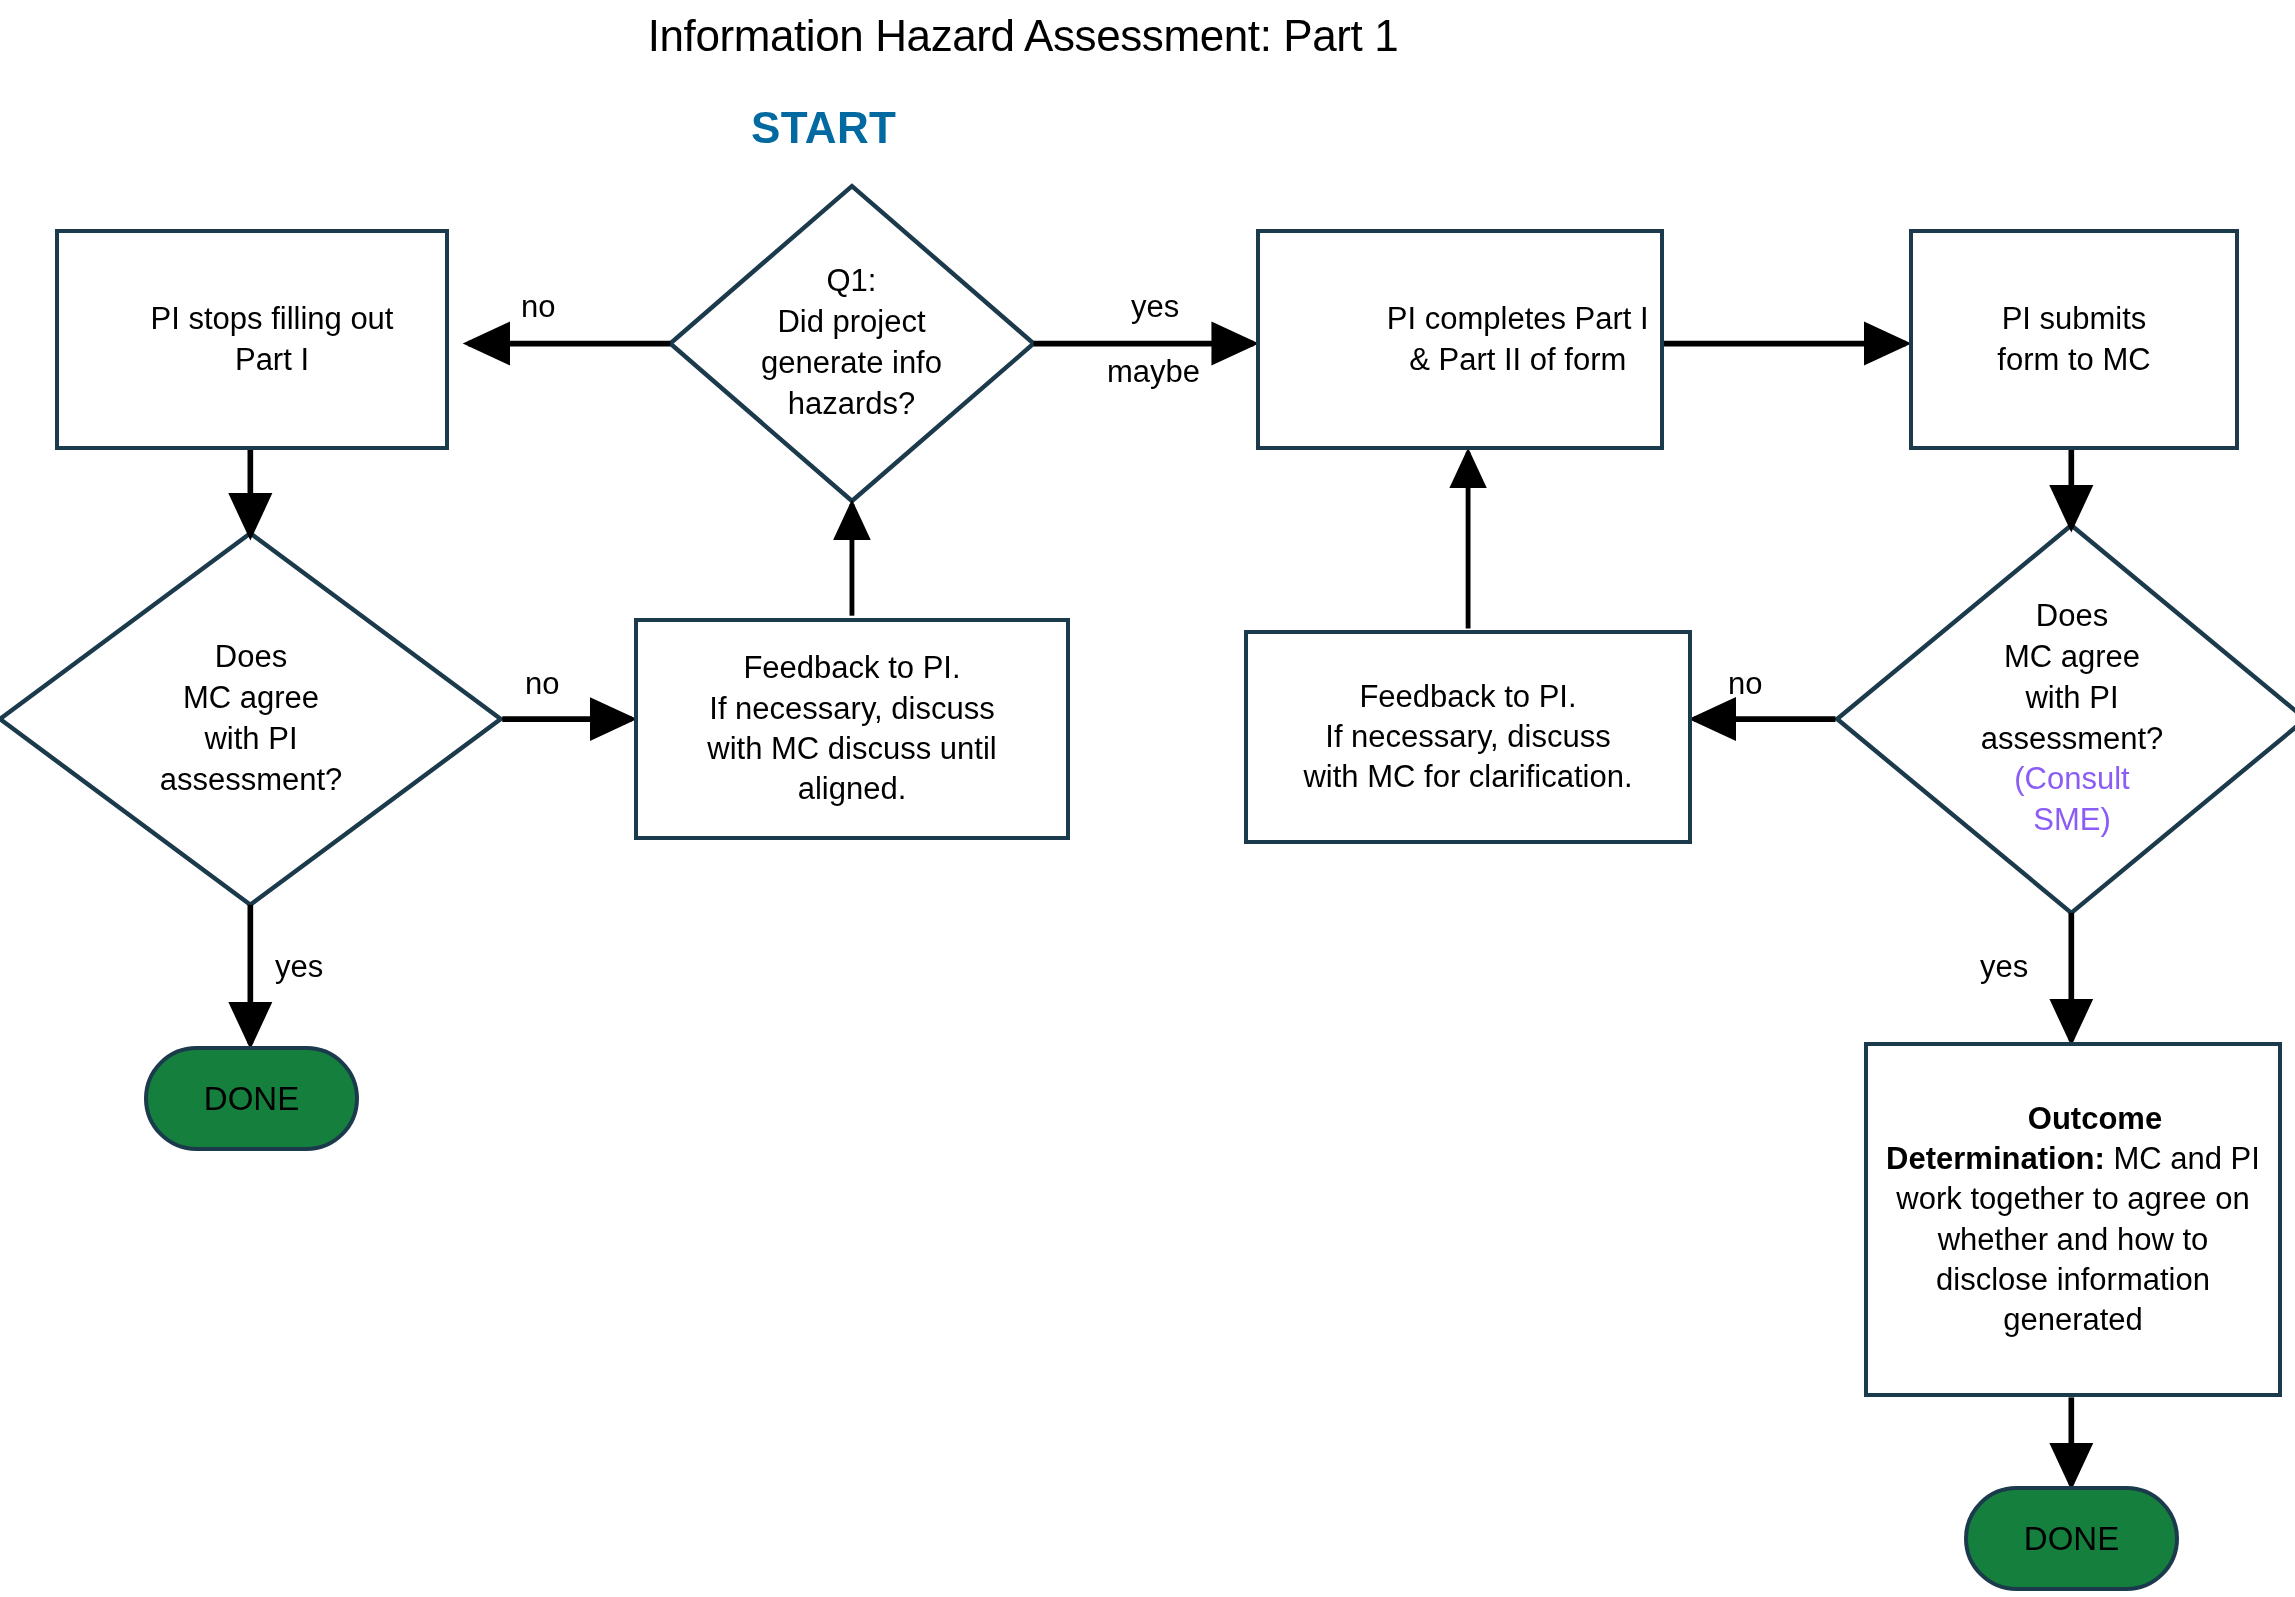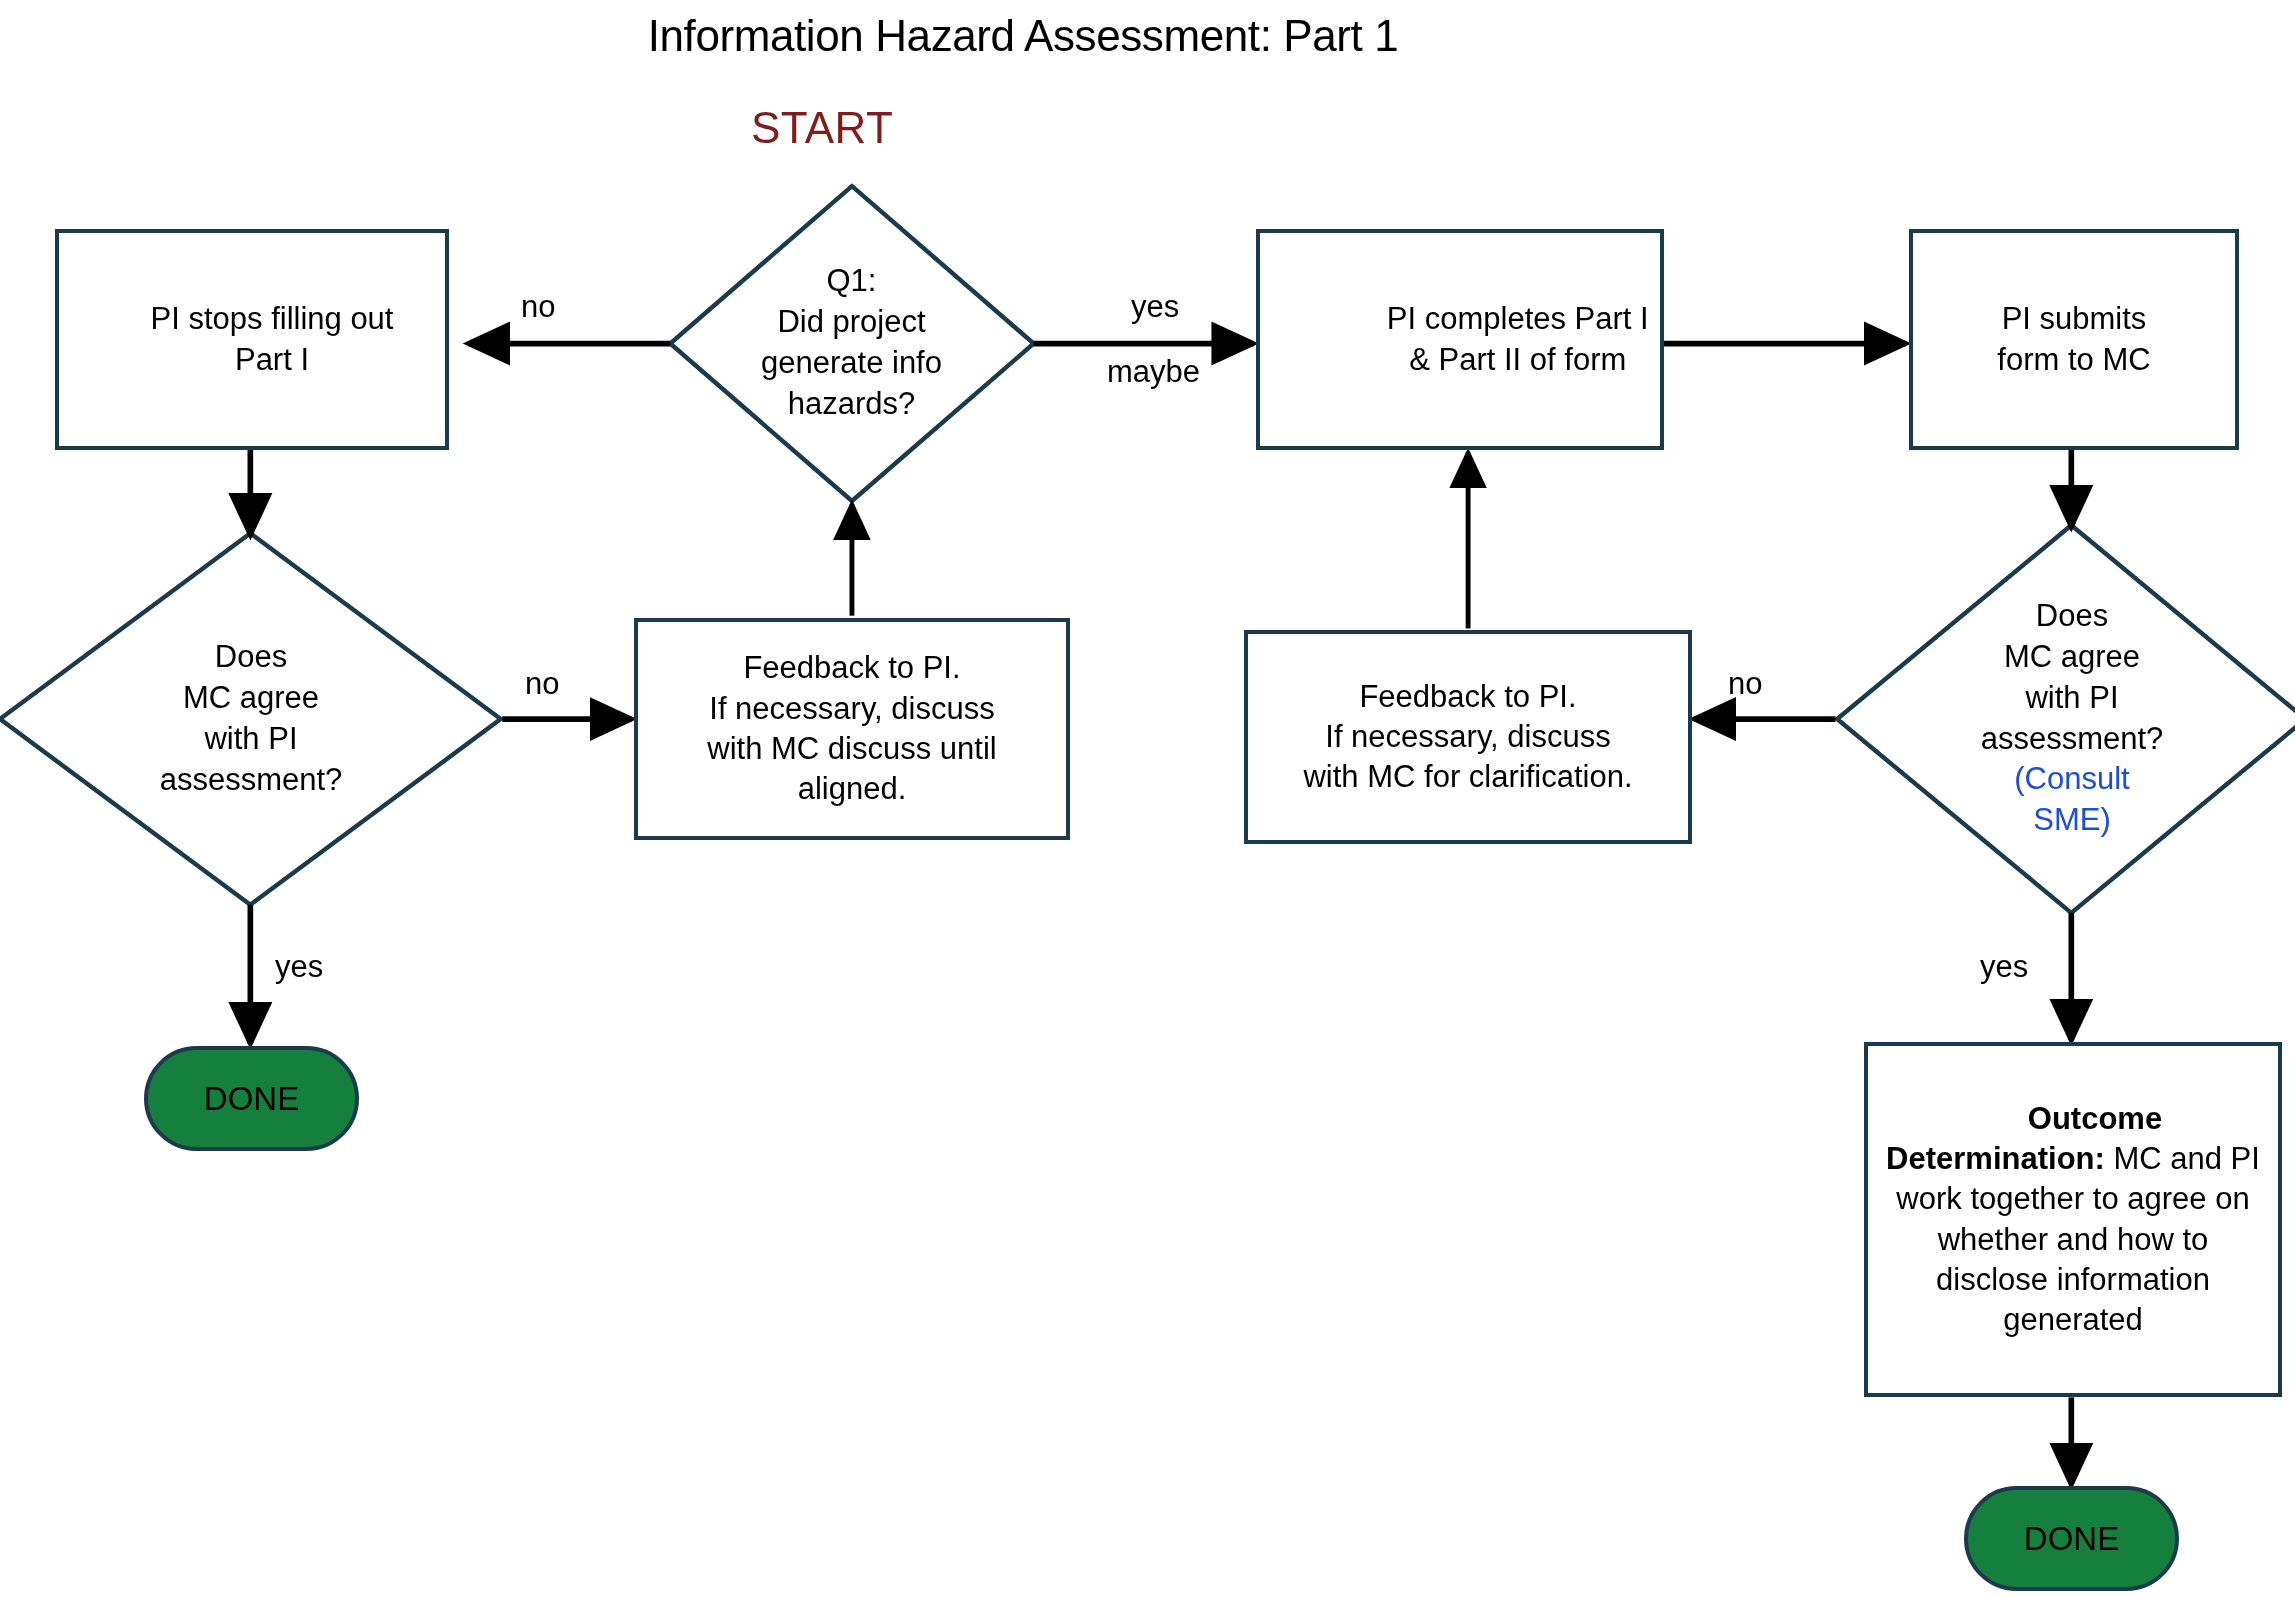--- a/index.html
+++ b/index.html
@@ -21,22 +21,22 @@
     text-align:center;
     font-size:44px;
     font-weight:400;
     letter-spacing:-0.4px;
     color:#000;
     white-space:nowrap;
   }
   .start-label{
     position:absolute;
     font-size:44px;
-    font-weight:400;
-    color:#7f1d1d;
+    font-weight:700;
+    color:#0369a1;
     letter-spacing:0.4px;
   }
 
   
   .box{
     border:4px solid #1B3A4B;
     background:#ffffff;
     display:flex;
     align-items:center;
     justify-content:center;
@@ -58,21 +58,21 @@
 
   
   .diamond{
     display:flex;align-items:center;justify-content:center;
     text-align:center;line-height:1.32;
     font-size:31px;
     pointer-events:none;
   }
   .diamond .inner{padding:0 6.5px;}
 
-  .sme{color:#1d4ed8;}
+  .sme{color:#8b5cf6;}
 
   .edge-label{
     position:absolute;
     font-size:31px;
     color:#000;
     white-space:nowrap;
   }
 
   .bold{font-weight:700;margin-left:44px;}
 </style>

